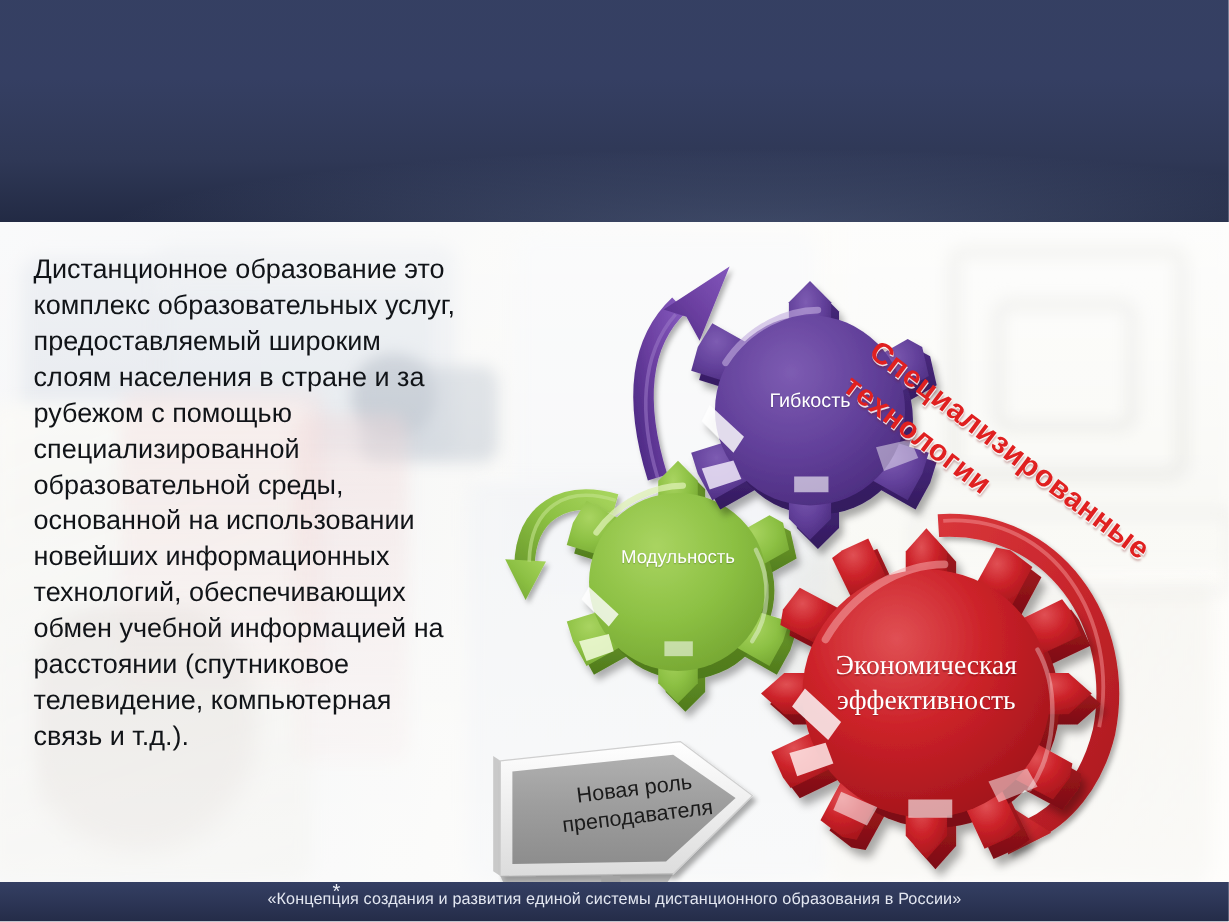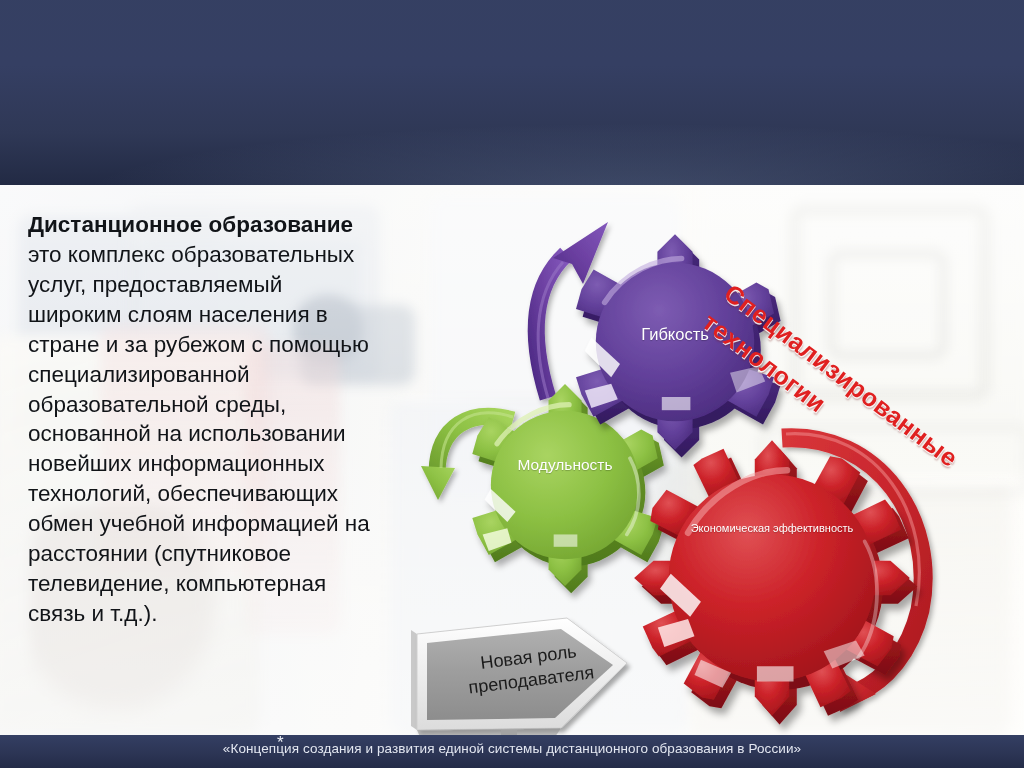--- a/index.html
+++ b/index.html
@@ -107,21 +107,21 @@
     font-size: 17px; color: #eef1f7;
   }
 
   
   .body-text {
     position: absolute; left: 28px; top: 210px; width: 352px;
     font-size: 22.5px;
     line-height: 1.33;
     color: #111418;
   }
-  .body-text b { font-weight: bold; }
+  .body-text b { font-weight: normal; }
 
   
   .gear { position: absolute; }
   .gear svg { display: block; overflow: visible; }
   .gear-label {
     position: absolute;
     left: 0; width: 100%;
     text-align: center;
     color: #ffffff;
     font-size: 16px;
@@ -130,21 +130,21 @@
     text-shadow: 0 1px 1px rgba(0,0,0,.22);
   }
 
   #gear-purple { left: 565px; top: 232px; width: 220px; height: 220px; }
   #gear-purple .gear-label { top: 92px; font-size: 16.5px; }
 
   #gear-green  { left: 462px; top: 382px; width: 206px; height: 206px; }
   #gear-green  .gear-label { top: 73px; font-size: 15.5px; }
 
   #gear-red    { left: 632px; top: 438px; width: 280px; height: 280px; }
-  #gear-red    .gear-label { top: 84px; font-size: 11px; }
+  #gear-red    .gear-label { top: 103px; font-size: 23px; font-family: Liberation Serif, serif; }
 
   
   .arrow-layer { position: absolute; left: 0; top: 0; width: 1024px; height: 768px; pointer-events: none; }
 
   
   .spec-tech {
     position: absolute;
     left: 738px; top: 276px;
     width: 300px;
     transform: rotate(37deg);

